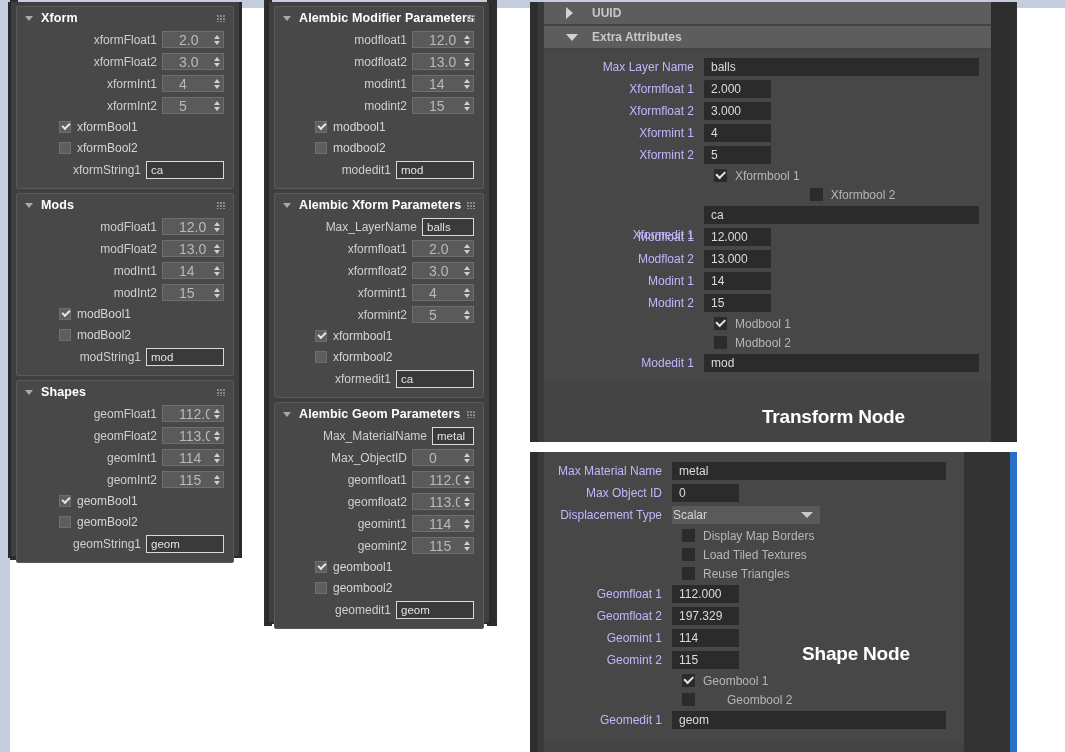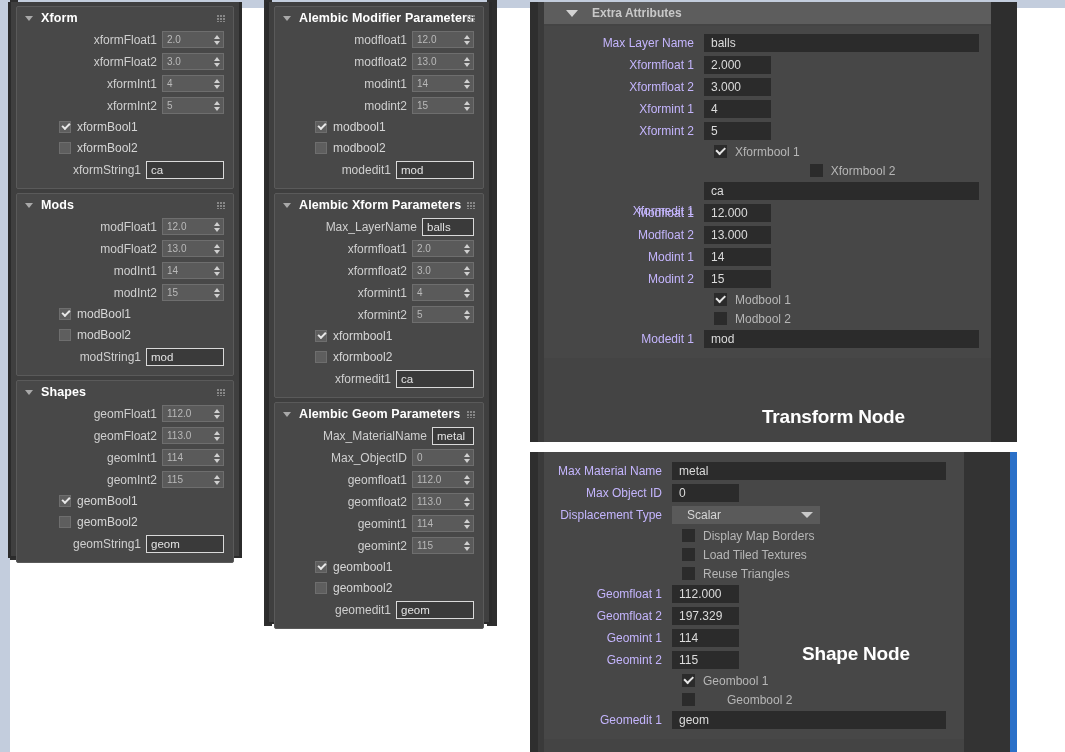--- a/index.html
+++ b/index.html
@@ -102,22 +102,22 @@
     width: 62px; height: 17px;
     background: #5a5a5a;
     border: 1px solid #6e6e6e;
     display: flex;
     align-items: center;
     flex: 0 0 auto;
     position: relative;
   }
   .spinner .val {
     color: #b9b9b9;
-    font-size: 10px;
-    padding-left: 4px;
+    font-size: 14px;
+    padding-left: 16px;
     flex: 1 1 auto;
     overflow: hidden;
     white-space: nowrap;
   }
   .spinner .arrows {
     width: 13px; height: 100%;
     display: flex; flex-direction: column;
     align-items: center; justify-content: center;
     gap: 2px;
     flex: 0 0 auto;
@@ -297,21 +297,21 @@
     height: 18px;
     background: #5a5a5a;
     display: flex;
     align-items: center;
     justify-content: space-between;
     flex: 0 0 auto;
   }
   .mdropdown .val {
     color: #d6d6d6;
     font-size: 12px;
-    padding-left: 15px;
+    padding-left: 1px;
   }
   .mdropdown .arrow {
     width: 0; height: 0;
     border-left: 6px solid transparent;
     border-right: 6px solid transparent;
     border-top: 6px solid #c9c9c9;
     margin-right: 7px;
   }
 
   .node-caption {
@@ -734,20 +734,24 @@
 </div>
 
 <div class="maya-panel" style="left:530px; top:2px; width:487px; height:440px;">
   <div class="maya-left-rail"></div>
   <div class="maya-left-rail2" style="left:8px;"></div>
   <div class="maya-right-rail" style="right:0; width:26px; background:#2e2e2e;"></div>
 
   <div style="position:absolute; left:14px; top:0; right:26px;">
     <div id="tn-sections">
         <div class="mheader">
+          <span class="tri right"></span>
+          <span class="mtitle">UUID</span>
+        </div>
+        <div class="mheader">
           <span class="tri down"></span>
           <span class="mtitle">Extra Attributes</span>
         </div>
       </div>
     <div id="tn-body" style="background:#474747; padding:6px 0 8px 0;">
         <div class="mrow">
           <span class="mlabel" style="width: 160px;">Max Layer Name</span>
           <div class="mfield" style="width:275px">
             <span class="val">balls</span>
           </div>

